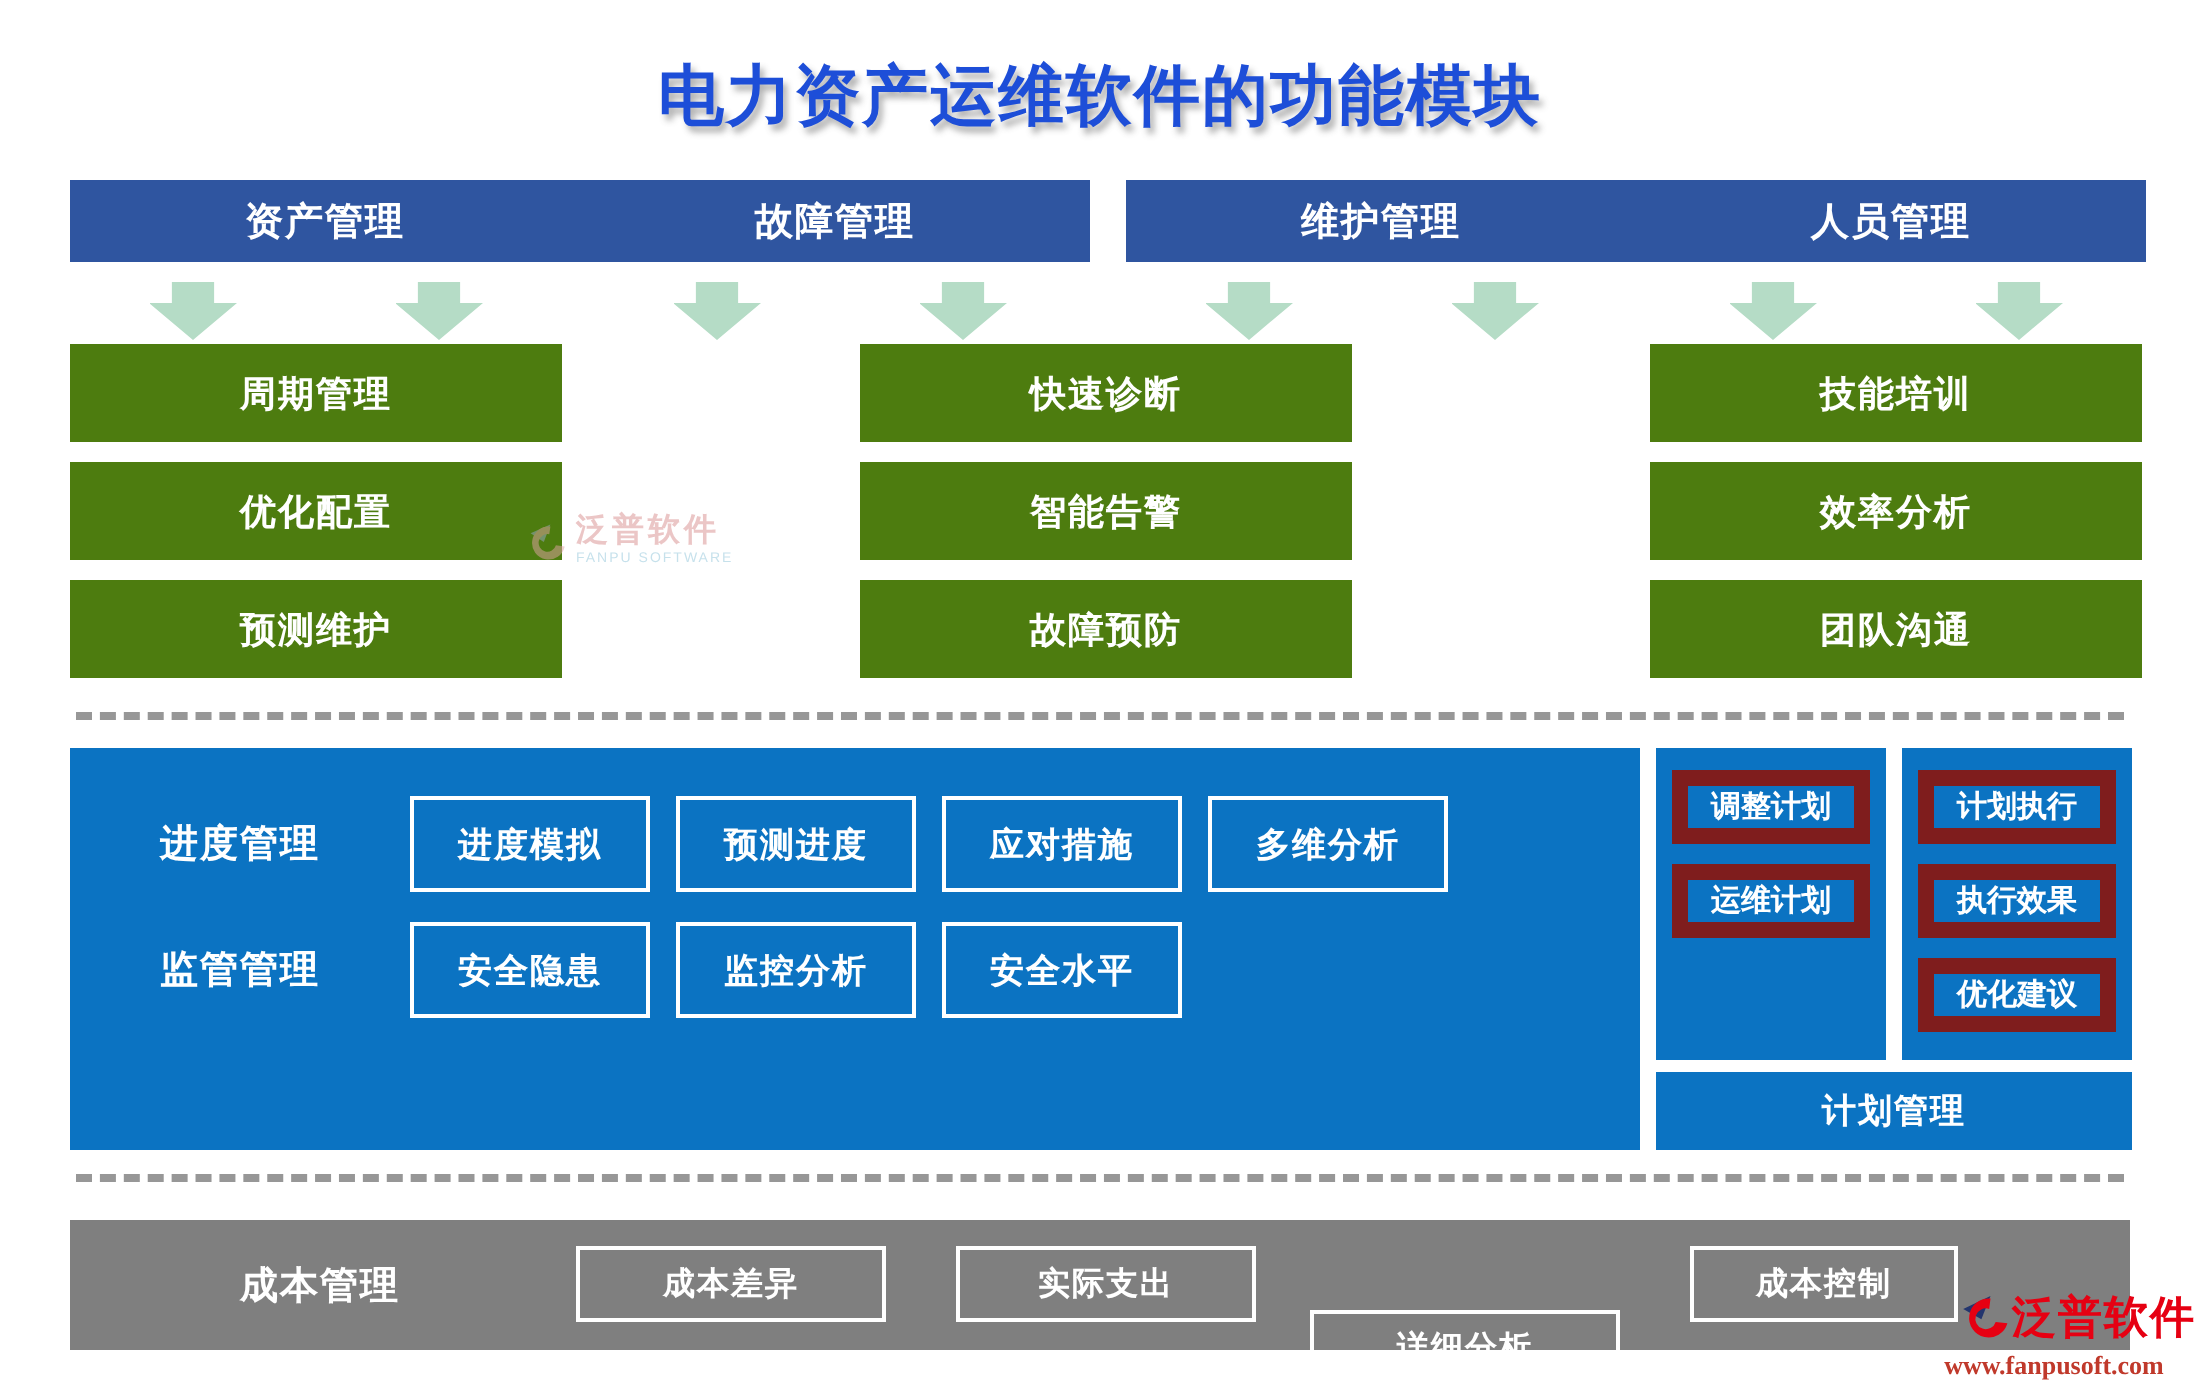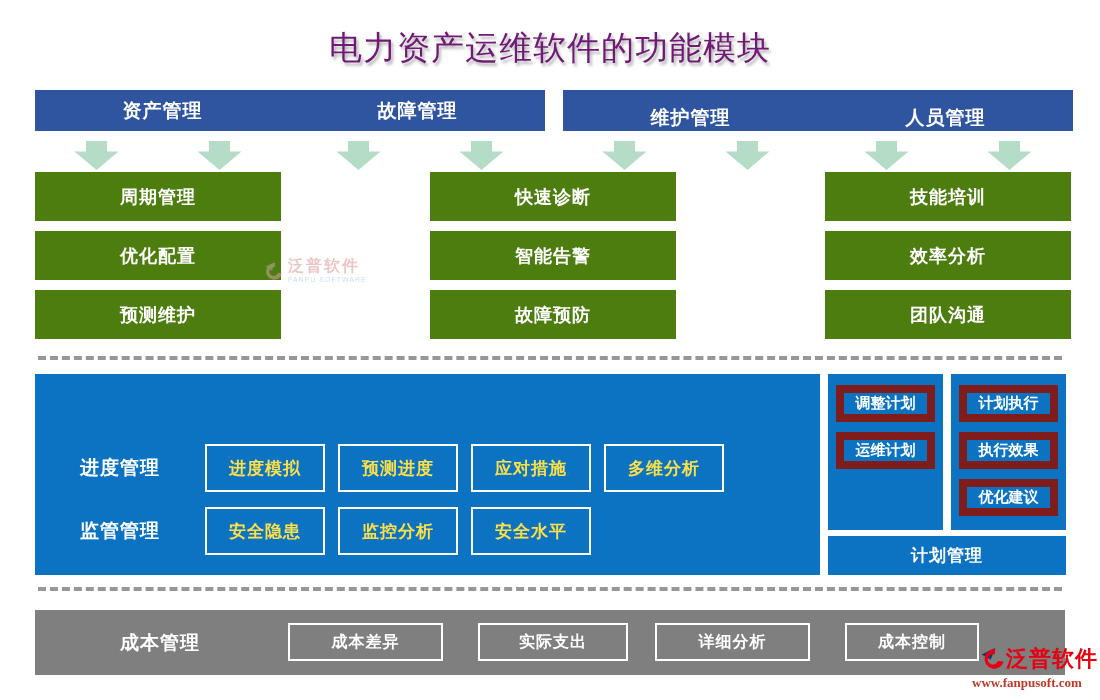--- a/index.html
+++ b/index.html
@@ -2,31 +2,31 @@
 <html><head>
 <meta charset="utf-8">
 <style>
   * { margin:0; padding:0; box-sizing:border-box; }
   html,body { background:#fff; }
   body { font-family:"Liberation Sans","DejaVu Sans",sans-serif; }
   .page { position:relative; width:1100px; height:700px; background:#fff; overflow:hidden; }
 
   .title {
     position:absolute; top:26px; left:0; width:100%;
-    text-align:center; font-size:33px; font-weight:normal; color:#701a75;
+    text-align:center; font-size:33px; font-weight:bold; color:#1d4ed8;
     letter-spacing:1px; text-shadow:2px 3px 3px rgba(80,80,80,.45);
   }
 
   
   .header-bar {
     position:absolute; top:90px; height:41px; width:510px;
     background:#2f55a0; display:flex;
   }
   .bar-left { left:35px; }
-  .bar-right { left:563px;align-items:flex-end; }
+  .bar-right { left:563px; }
   .header-label {
     width:50%; display:flex; align-items:center; justify-content:center;
     color:#fff; font-size:19px; font-weight:bold; letter-spacing:1px;
   }
 
   
   .arrows { position:absolute; top:141px; left:35px; width:1036px; display:flex; justify-content:space-between; }
   .arrow-group { width:246px; display:flex; justify-content:space-around; }
   .arrow-group.g2 { margin-right:4px; }
   .arrow {
@@ -41,27 +41,27 @@
     height:49px; background:#4d7c0f; color:#fff;
     display:flex; align-items:center; justify-content:center;
     font-size:18px; font-weight:bold; letter-spacing:1px;
   }
 
   .dash { position:absolute; left:38px; width:1024px; height:0; border-top:4px dashed #979797; }
   .dash1 { top:356px; }
   .dash2 { top:587px; }
 
   
-  .mid-panel { position:absolute; left:35px; top:374px; width:785px; height:201px; background:#0b73c2; padding-top:70px; }
+  .mid-panel { position:absolute; left:35px; top:374px; width:785px; height:201px; background:#0b73c2; padding-top:24px; }
   .mid-row { display:flex; align-items:center; height:48px; margin-bottom:15px; }
   .mid-label { width:170px; text-align:center; color:#fff; font-size:19px; font-weight:bold; letter-spacing:1px; }
   .mid-box {
     width:120px; height:48px; margin-right:13px; border:2px solid #fff;
     display:flex; align-items:center; justify-content:center;
-    color:#fde047; font-size:17px; font-weight:bold; letter-spacing:1px;
+    color:#ffffff; font-size:17px; font-weight:bold; letter-spacing:1px;
   }
 
   
   .plan-panel { position:absolute; top:374px; width:115px; height:156px; background:#0b73c2; padding:11px 8px; }
   .plan-left { left:828px; }
   .plan-right { left:951px; }
   .plan-box {
     height:37px; margin-bottom:10px; border:8px solid #7f1d1d;
     display:flex; align-items:center; justify-content:center;
     color:#fff; font-size:15px; font-weight:bold;
@@ -79,21 +79,21 @@
     display:flex; align-items:center; justify-content:center;
     color:#fff; font-size:19px; font-weight:bold; letter-spacing:1px;
   }
   .cost-box {
     position:absolute; top:13px; height:38px; border:2px solid #fff;
     display:flex; align-items:center; justify-content:center;
     color:#fff; font-size:16px; font-weight:bold; letter-spacing:1px;
   }
   .cb1 { left:253px; width:155px; }
   .cb2 { left:443px; width:150px; }
-  .cb3 { left:620px; width:155px; }
+  .cb3 { left:620px; width:155px;margin-top:32px; }
   .cb4 { left:810px; width:134px; }
 
   
   .wm-center { position:absolute; left:262px; top:258px; display:flex; align-items:center; gap:4px; opacity:.5; }
   .wm-text { display:flex; flex-direction:column; line-height:1; }
   .wm-name { color:#d98f8f; font-size:16px; font-weight:bold; letter-spacing:2px; }
   .wm-sub { color:#8fc4d9; font-size:7px; letter-spacing:1px; margin-top:2px; }
 
   
   .logo { position:absolute; left:956px; top:644px; width:142px; z-index:5; }

